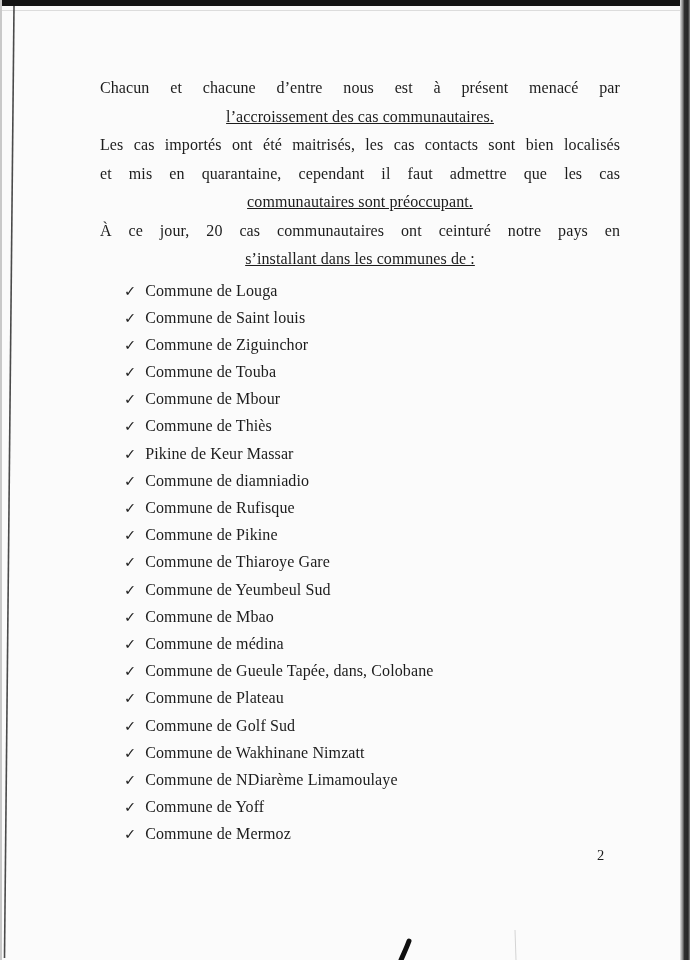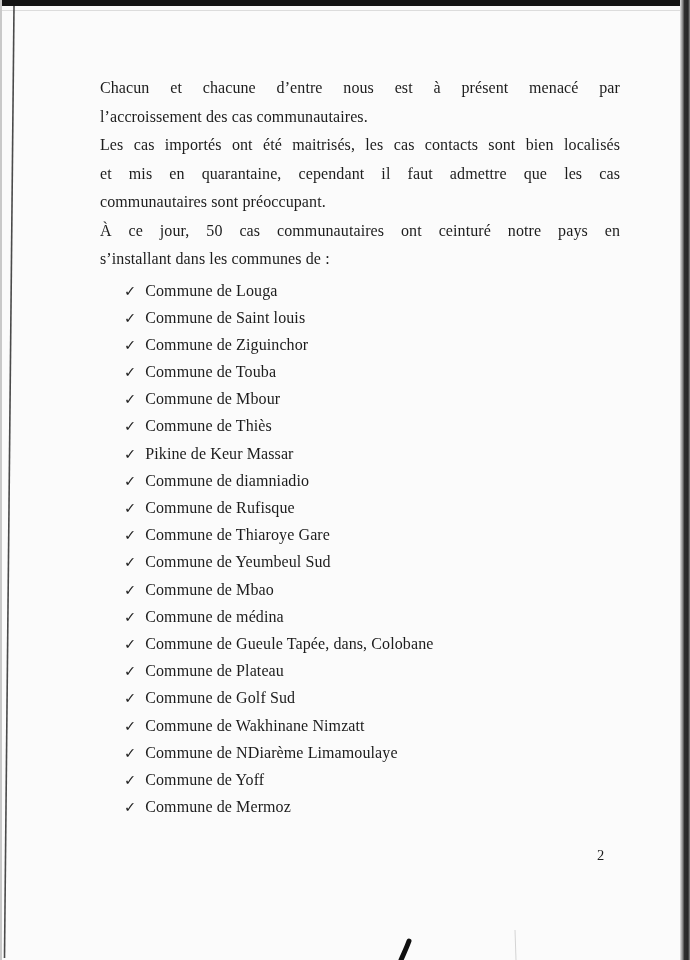--- a/index.html
+++ b/index.html
@@ -26,21 +26,21 @@
   .content {
     position: absolute;
     left: 100px;
     top: 74px;
     width: 520px;
     font-size: 16px;
     line-height: 28.5px;
     letter-spacing: 0.1px;
   }
   .jline { text-align: justify; text-align-last: justify; height: 28.5px; overflow: hidden; }
-  .lline { text-align: left; height: 28.5px; overflow: hidden; }
+  .lline { text-align: center; height: 28.5px; overflow: hidden; text-decoration: underline; }
   .commune-list { margin-top: 3px; }
   .list-row {
     height: 27.2px;
     line-height: 27.2px;
     padding-left: 24px;
     white-space: nowrap;
     overflow: hidden;
   }
   .check {
     display: inline-block;
@@ -79,34 +79,35 @@
       <div class="lline">l’accroissement des cas communautaires.</div>
     </div>
 
     <div>
       <div class="jline">Les cas importés ont été maitrisés, les cas contacts sont bien localisés</div>
       <div class="jline">et mis en quarantaine, cependant il faut admettre que les cas</div>
       <div class="lline">communautaires sont préoccupant.</div>
     </div>
 
     <div>
-      <div class="jline">À ce jour, 50 cas communautaires ont ceinturé notre pays en</div>
+      <div class="jline">À ce jour, 20 cas communautaires ont ceinturé notre pays en</div>
       <div class="lline">s’installant dans les communes de :</div>
     </div>
 
     <div class="commune-list">
       <div class="list-row"><span class="check">✓</span><span>Commune de Louga</span></div>
       <div class="list-row"><span class="check">✓</span><span>Commune de Saint louis</span></div>
       <div class="list-row"><span class="check">✓</span><span>Commune de Ziguinchor</span></div>
       <div class="list-row"><span class="check">✓</span><span>Commune de Touba</span></div>
       <div class="list-row"><span class="check">✓</span><span>Commune de Mbour</span></div>
       <div class="list-row"><span class="check">✓</span><span>Commune de Thiès</span></div>
       <div class="list-row"><span class="check">✓</span><span>Pikine de Keur Massar</span></div>
       <div class="list-row"><span class="check">✓</span><span>Commune de diamniadio</span></div>
       <div class="list-row"><span class="check">✓</span><span>Commune de Rufisque</span></div>
+      <div class="list-row"><span class="check">✓</span><span>Commune de Pikine</span></div>
       <div class="list-row"><span class="check">✓</span><span>Commune de Thiaroye Gare</span></div>
       <div class="list-row"><span class="check">✓</span><span>Commune de Yeumbeul Sud</span></div>
       <div class="list-row"><span class="check">✓</span><span>Commune de Mbao</span></div>
       <div class="list-row"><span class="check">✓</span><span>Commune de médina</span></div>
       <div class="list-row"><span class="check">✓</span><span>Commune de Gueule Tapée, dans, Colobane</span></div>
       <div class="list-row"><span class="check">✓</span><span>Commune de Plateau</span></div>
       <div class="list-row"><span class="check">✓</span><span>Commune de Golf Sud</span></div>
       <div class="list-row"><span class="check">✓</span><span>Commune de Wakhinane Nimzatt</span></div>
       <div class="list-row"><span class="check">✓</span><span>Commune de NDiarème Limamoulaye</span></div>
       <div class="list-row"><span class="check">✓</span><span>Commune de Yoff</span></div>

